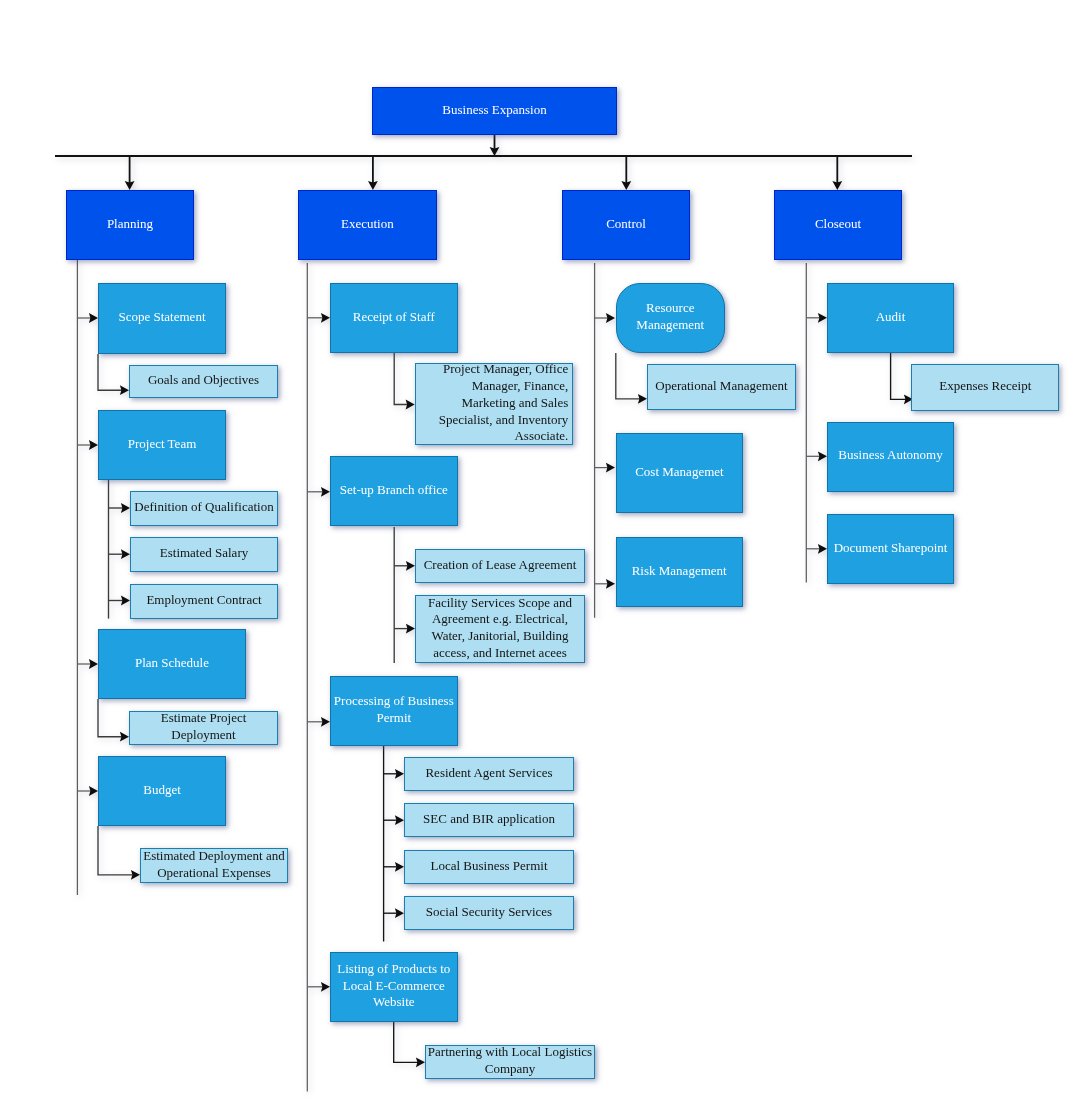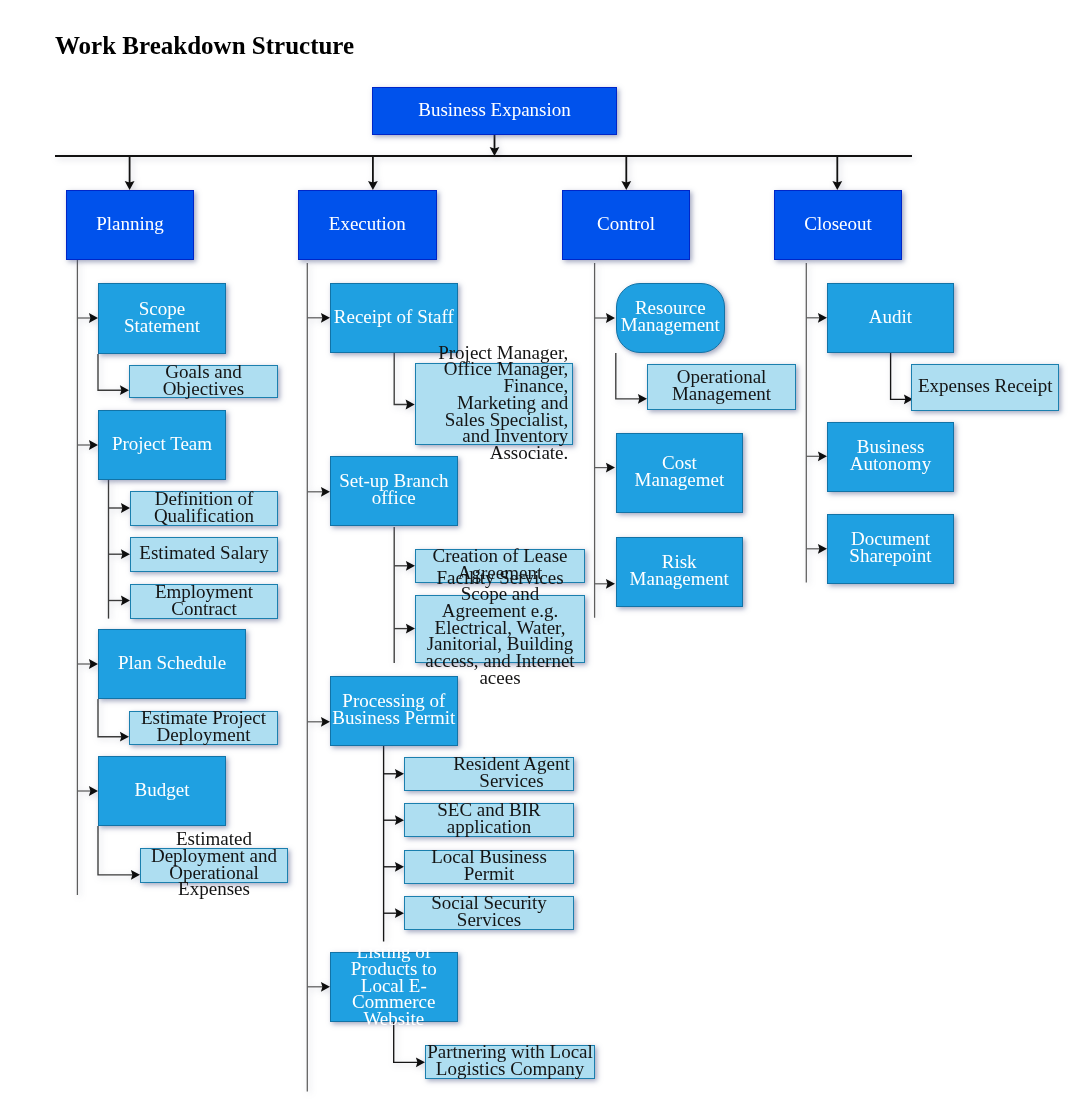--- a/index.html
+++ b/index.html
@@ -6,35 +6,34 @@
   html,body{margin:0;padding:0;background:#ffffff;}
   body{width:1084px;height:1104px;overflow:hidden;
        font-family:"Liberation Serif","DejaVu Serif",serif;
        -webkit-font-smoothing:antialiased;}
   #canvas{position:relative;width:1084px;height:1104px;background:#fff;opacity:0.999;}
   .title{position:absolute;left:55px;top:31px;font-size:25px;font-weight:bold;
          color:#000000;white-space:nowrap;line-height:1.2;}
   svg#links{position:absolute;left:0;top:0;width:1084px;height:1104px;
         filter:drop-shadow(2px 2px 3px rgba(90,95,125,0.30));}
   .node{position:absolute;box-sizing:border-box;display:flex;align-items:center;
-        justify-content:center;text-align:center;font-size:19px;line-height:16.7px;
+        justify-content:center;text-align:center;font-size:13px;line-height:16.7px;
         padding:0 1px;}
   .node span{display:block;width:100%;position:relative;top:-1px;}
   .n-root,.n-l1{background:#0052ec;border:1px solid #0026c8;color:#ffffff;
         box-shadow:2px 2px 5px rgba(70,80,130,0.50);}
   .n-l2{background:#1fa0e1;border:1px solid #1273a6;color:#ffffff;
         box-shadow:2px 2px 5px rgba(70,80,130,0.50);}
   .n-l3{background:#aedef1;border:1px solid #1b7fae;color:#141414;
         box-shadow:2px 2px 5px rgba(70,80,130,0.50);}
 </style>
 </head>
 <body>
 
 <div id="canvas">
-  <div class="title">Work Breakdown Structure</div>
   <svg id="links" viewBox="0 0 1084 1104">
       <g>
         <polyline fill="none" stroke="#111111" stroke-width="1.8" points="494.5,135 494.5,149.5"></polyline>
         <path fill="#0d0d0d" d="M 494.5 156 L 489.6 146.9 L 494.5 148.4 L 499.4 146.9 Z"></path>
       </g>
       <g>
         <polyline fill="none" stroke="#111111" stroke-width="1.8" points="55,156 912,156"></polyline>
       </g>
       <g>
         <polyline fill="none" stroke="#111111" stroke-width="1.8" points="129.6,156 129.6,183.5"></polyline>
@@ -251,21 +250,21 @@
       </div>
       <div class="node n-l3" style="left: 415px; top: 549px; width: 170px; height: 34px;">
         <span>Creation of Lease Agreement</span>
       </div>
       <div class="node n-l3" style="left: 415px; top: 595px; width: 170px; height: 68px;">
         <span>Facility Services Scope and Agreement e.g. Electrical, Water, Janitorial, Building access, and Internet acees</span>
       </div>
       <div class="node n-l2" style="left: 330px; top: 675.5px; width: 127.6px; height: 70px;">
         <span>Processing of Business Permit</span>
       </div>
-      <div class="node n-l3" style="left: 404px; top: 757px; width: 170px; height: 34px; padding-left: 46px;">
+      <div class="node n-l3" style="left: 404px; top: 757px; width: 170px; height: 34px;">
         <span>Resident Agent Services</span>
       </div>
       <div class="node n-l3" style="left: 404px; top: 803px; width: 170px; height: 34px;">
         <span>SEC and BIR application</span>
       </div>
       <div class="node n-l3" style="left: 404px; top: 850px; width: 170px; height: 34px;">
         <span>Local Business Permit</span>
       </div>
       <div class="node n-l3" style="left: 404px; top: 896px; width: 170px; height: 34px;">
         <span>Social Security Services</span>

